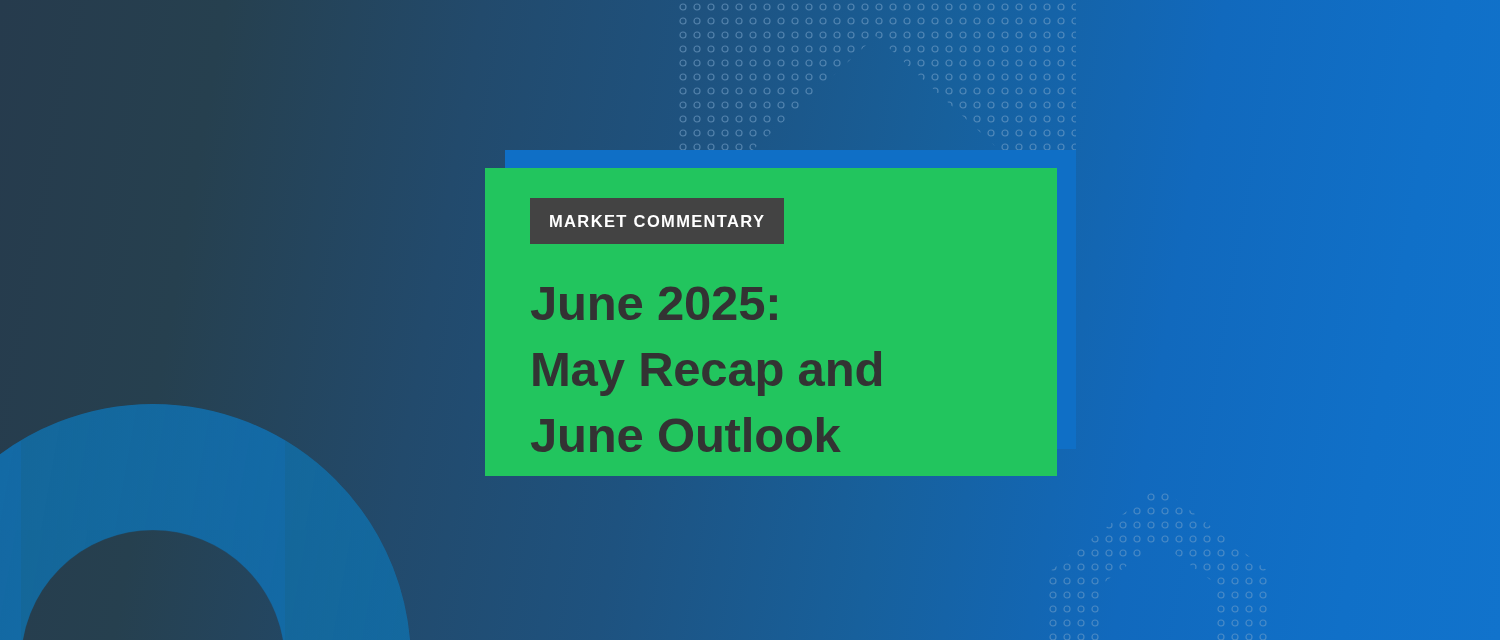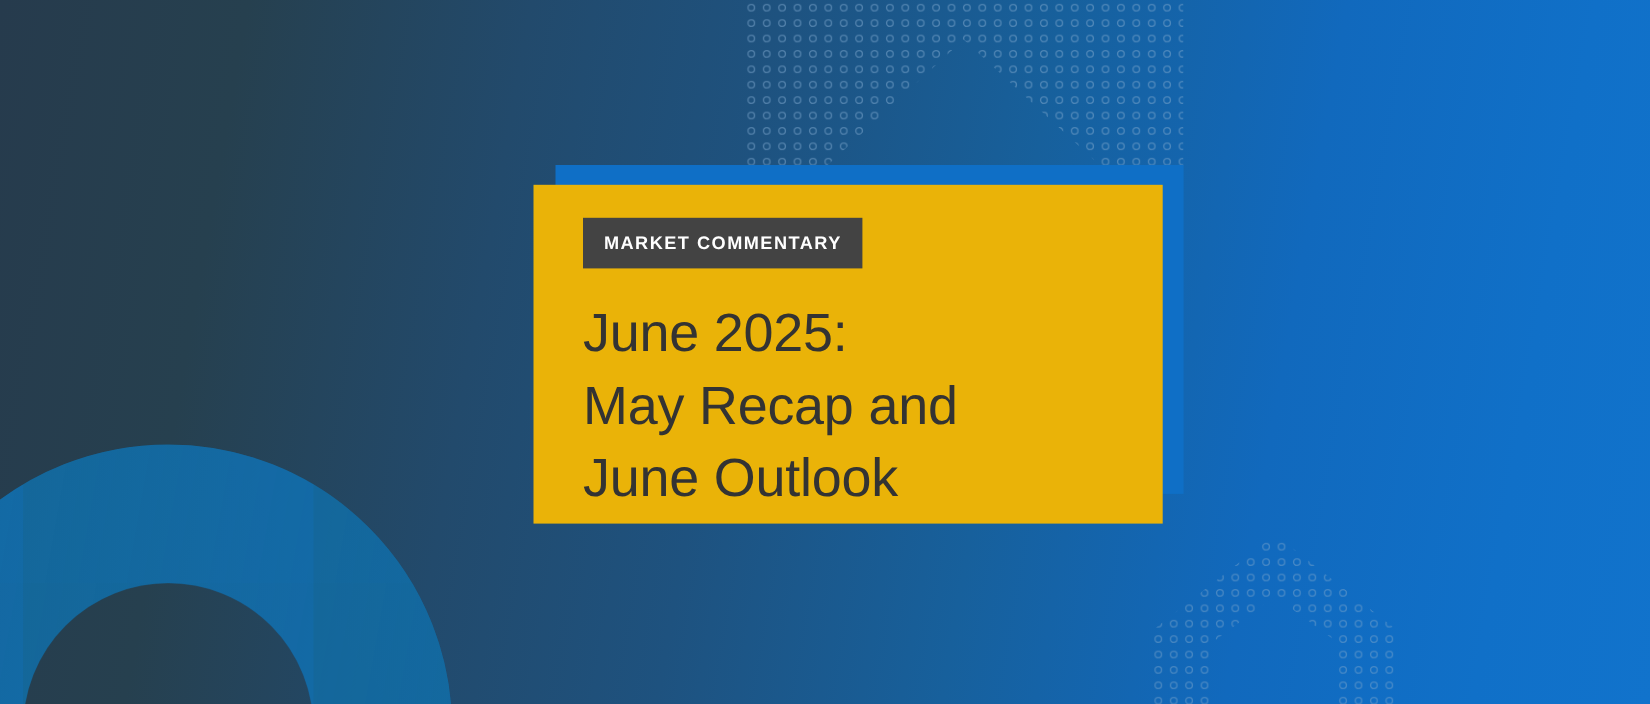--- a/index.html
+++ b/index.html
@@ -76,40 +76,40 @@
     background: #0f6fc6;
   }
 
   
   .card {
     position: absolute;
     left: 485px;
     top: 168px;
     width: 572px;
     height: 308px;
-    background: #eab308;
+    background: #22c55e;
     padding: 30px 48px 0 45px;
   }
 
   .badge {
     display: inline-block;
     background: #434343;
     color: #ffffff;
     font-size: 16.5px;
     font-weight: bold;
     letter-spacing: 1.35px;
     line-height: 1;
     padding: 15px 19px 14px 19px;
   }
 
   .headline {
     margin: 26px 0 0 0;
     color: #333333;
     font-size: 49px;
-    font-weight: 400;
+    font-weight: 700;
     line-height: 1.35;
     letter-spacing: -0.2px;
     white-space: pre-line;
   }
 </style>
 </head>
 <body>
 
 <div class="stage">
 

